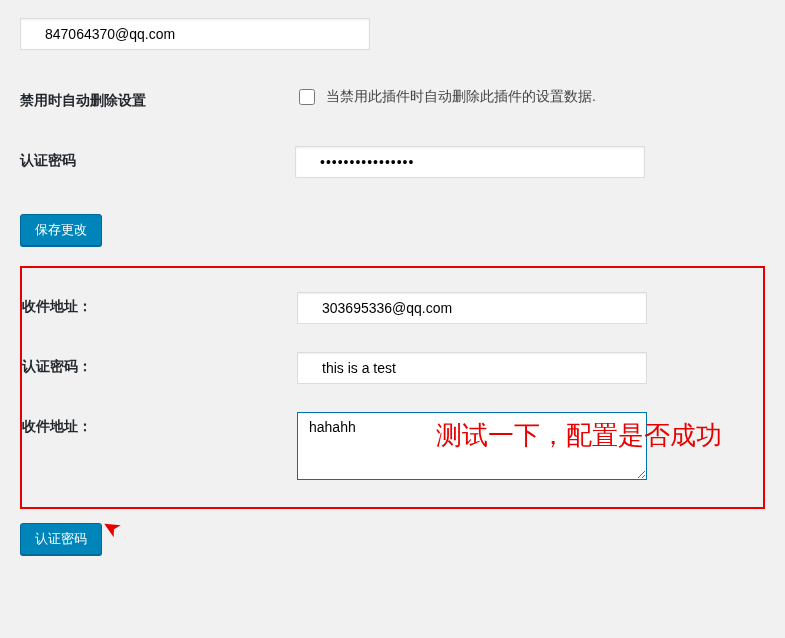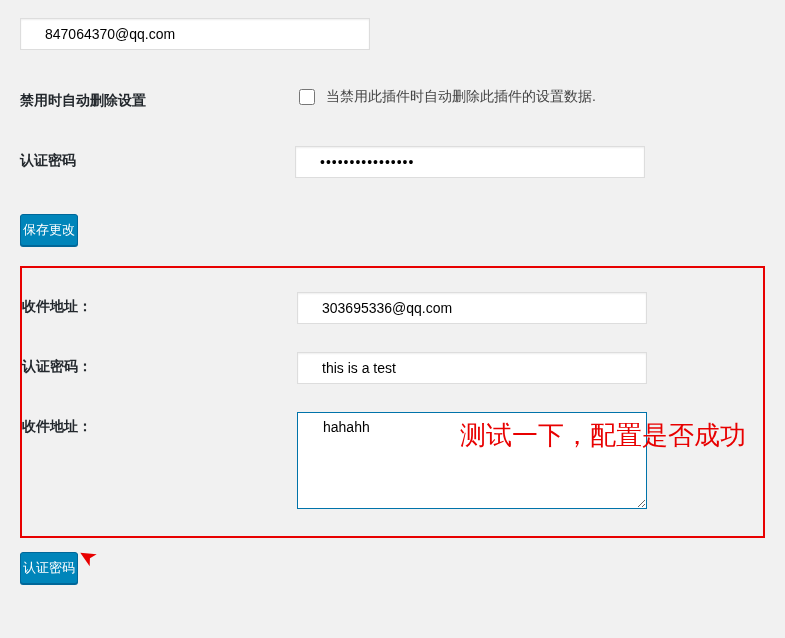--- a/index.html
+++ b/index.html
@@ -35,24 +35,24 @@
     height: 32px;
     border: 1px solid #ddd;
     background: #fff;
     padding: 4px 24px;
     font-size: 14px;
     font-family: inherit;
     box-shadow: inset 0 1px 2px rgba(0,0,0,0.07);
   }
   textarea.body {
     width: 350px;
-    height: 97px;
+    height: 68px;
     border: 1.5px solid #0073aa;
     background: #fff;
-    padding: 6px 25px;
+    padding: 6px 11px;
     font-size: 14px;
     font-family: inherit;
     resize: both;
     outline: none;
   }
   .chk-row {
     display: flex;
     align-items: center;
     gap: 8px;
   }
@@ -65,45 +65,44 @@
   .chk-label {
     font-size: 14px;
     color: #444;
   }
   .button-primary {
     display: inline-block;
     background: #0085ba;
     border: 1px solid #006799;
     color: #fff;
     font-size: 13px;
-    padding: 6px 2px;
+    padding: 6px 14px;
     border-radius: 3px;
     cursor: pointer;
     box-shadow: 0 1px 0 #006799;
   }
   .save-wrap {
     margin: 18px 0 20px 0;
   }
   .test-box {
     border: 2px solid #e80000;
     padding: 10px 0 10px 0;
     margin-top: 6px;
     position: relative;
   }
   .test-box .form-row {
     padding: 14px 0;
   }
   .annotation {
     position: absolute;
-    right: 10px;
+    right: 27px;
     top: 150px;
     width: 300px;
     font-size: 26px;
     color: #e80000;
-    text-align: center;
     line-height: 1.35;
     pointer-events: none;
     font-weight: 400;
   }
   .send-wrap {
     margin-top: 14px;
     position: relative;
     display: inline-block;
   }
   .arrowmark {

